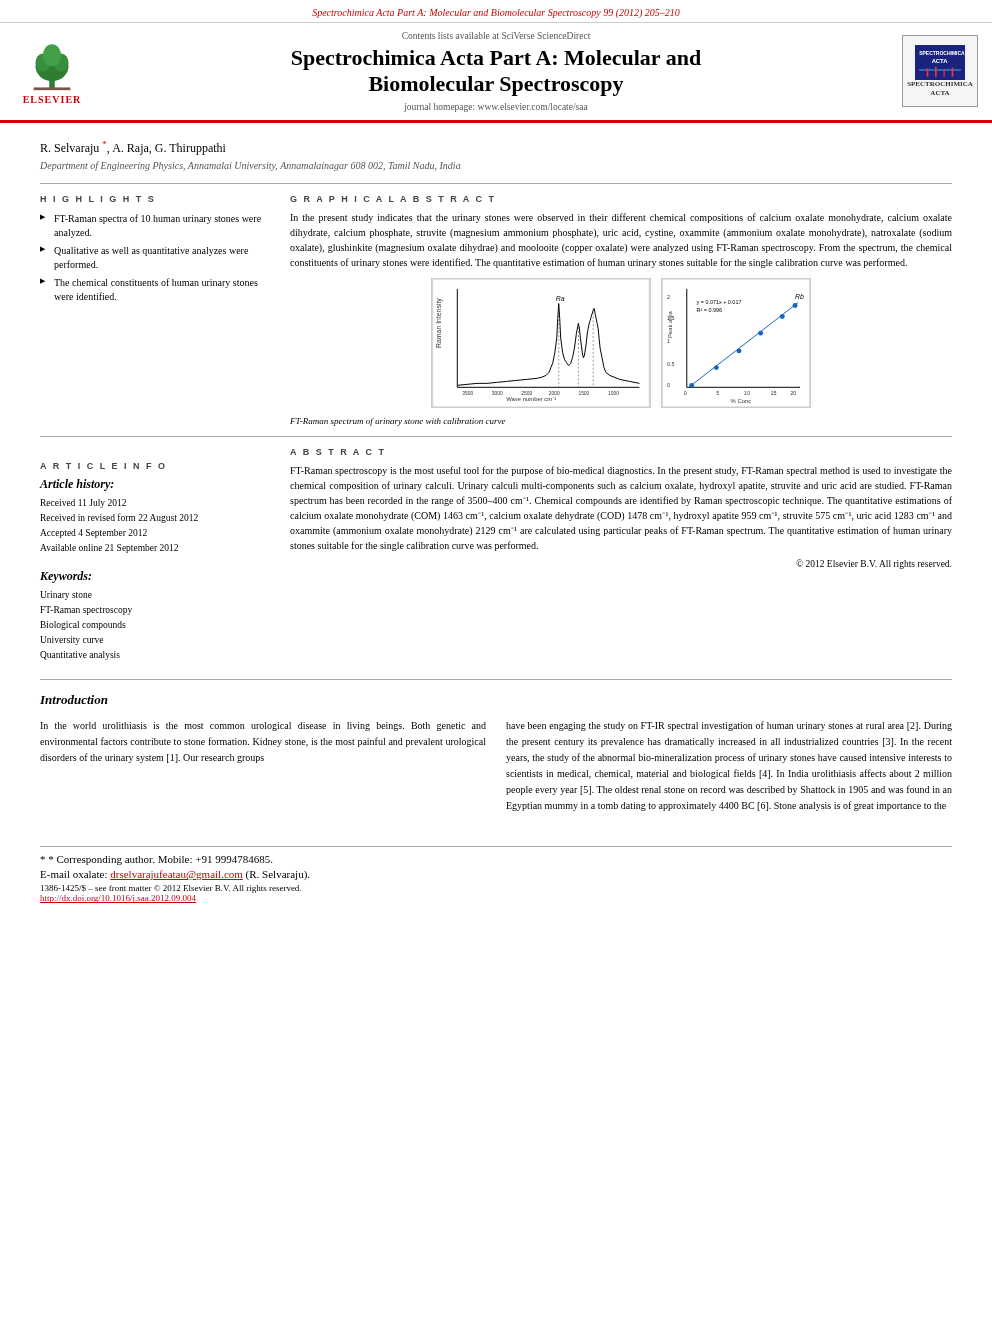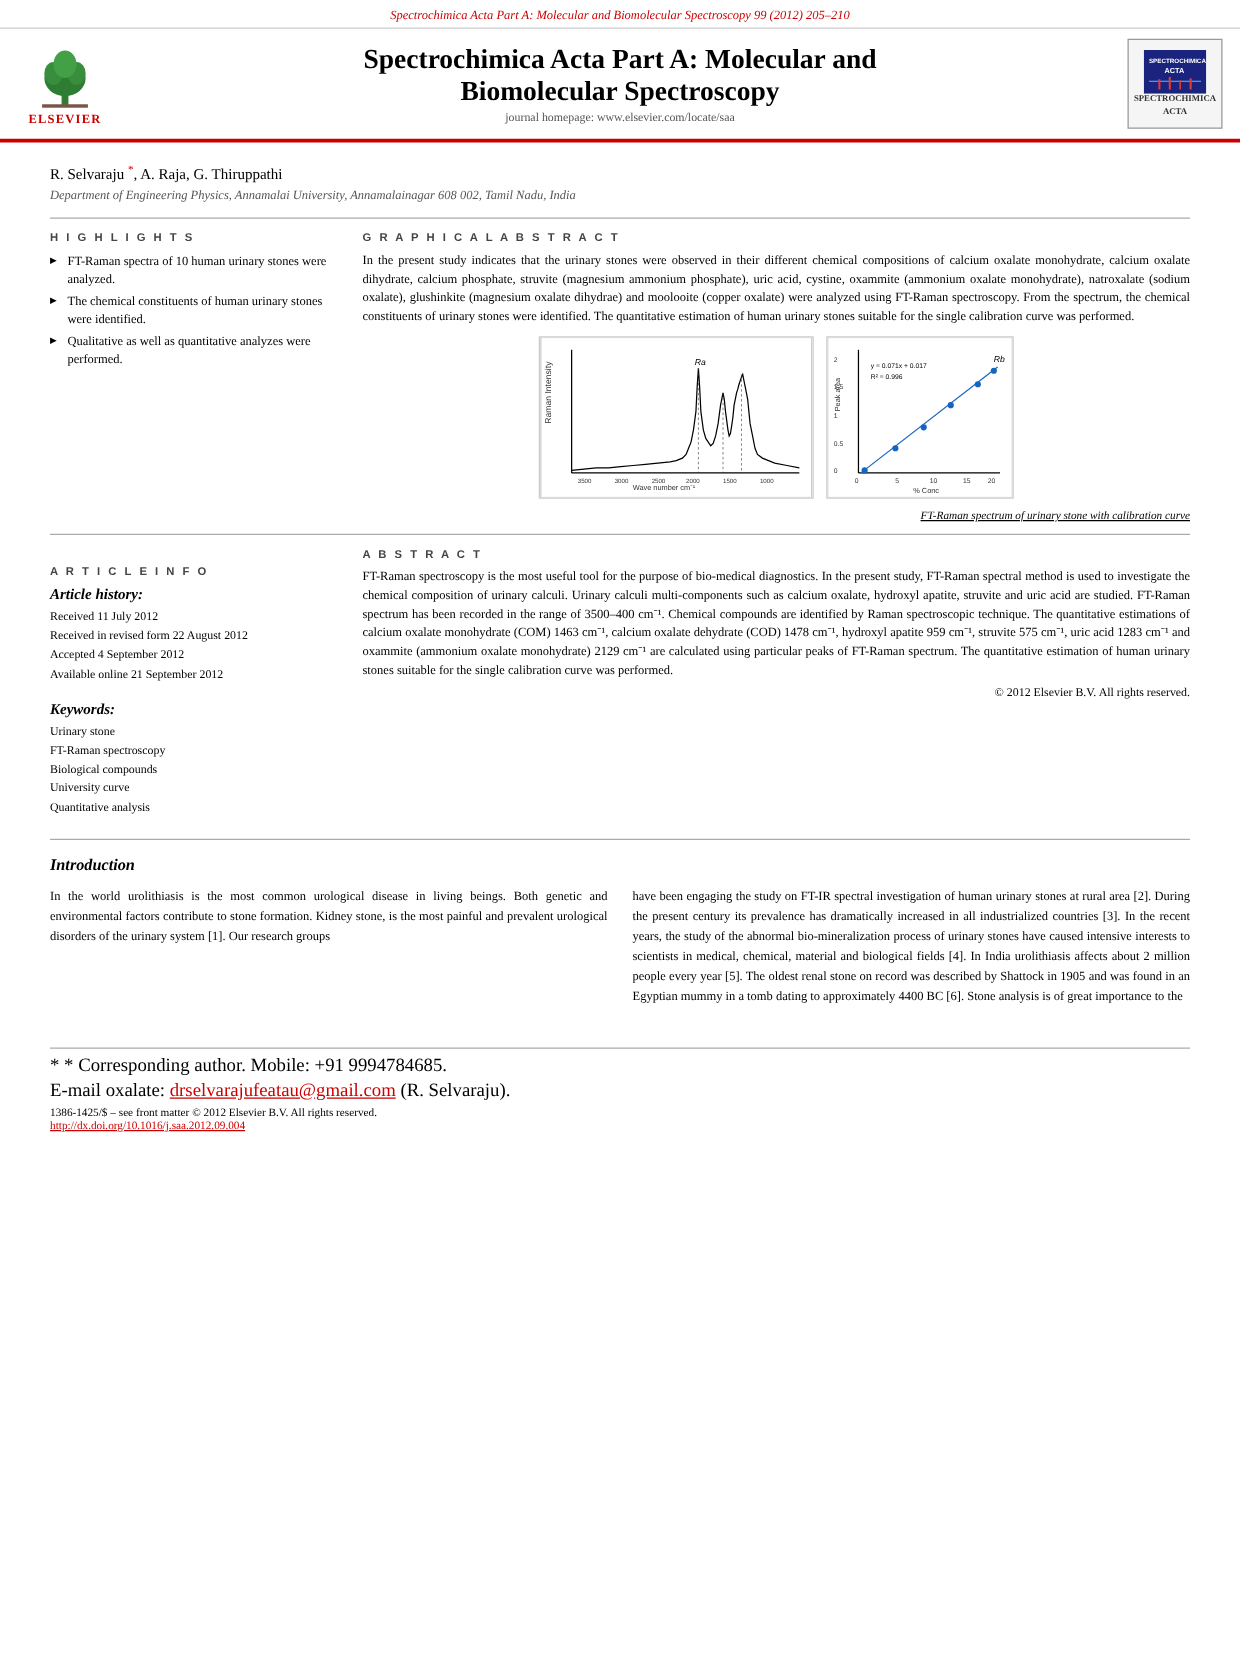--- a/index.html
+++ b/index.html
@@ -194,25 +194,24 @@
     
     .chart-area {
       display: flex;
       justify-content: center;
       align-items: center;
       gap: 10px;
       margin: 8px 0;
     }
     .chart-caption {
       font-size: 9px;
-      text-align: right;
+      text-align: left;
       color: #000;
       font-style: italic;
       margin-top: 4px;
-      text-decoration: underline;
     }
 
     
     .article-info-section {
       margin-top: 14px;
     }
     .info-group-title {
       font-size: 12px;
       font-style: italic;
       font-weight: bold;
@@ -274,21 +273,21 @@
 
     
     .footer {
       border-top: 1px solid #aaa;
       margin: 16px 40px 0;
       padding: 6px 0;
       font-size: 9px;
       color: #000;
     }
     .footer-footnote {
-      font-size: 15px;
+      font-size: 11px;
       margin-bottom: 3px;
     }
     .footer-issn {
       font-size: 9px;
       color: #000;
     }
     .footer-link {
       color: #c00;
       text-decoration: underline;
     }
@@ -321,20 +320,21 @@
       <ellipse cx="20" cy="28" rx="8" ry="10" fill="#388e3c"></ellipse>
       <ellipse cx="40" cy="28" rx="8" ry="10" fill="#388e3c"></ellipse>
       <ellipse cx="30" cy="20" rx="10" ry="12" fill="#43a047"></ellipse>
 
       <rect x="10" y="55" width="40" height="3" fill="#795548"></rect>
     </svg>
     <span class="elsevier-label">ELSEVIER</span>
   </div>
 
   <div class="center-info">
+    <div class="sciverse-line">Contents lists available at SciVerse ScienceDirect</div>
     <div class="journal-title">
       Spectrochimica Acta Part A: Molecular and<br>Biomolecular Spectroscopy
     </div>
     <div class="journal-homepage">journal homepage: www.elsevier.com/locate/saa</div>
   </div>
 
   <div class="right-logo">
     <div class="right-logo-box">
       <svg class="right-logo-img" viewBox="0 0 60 42">
         <rect width="60" height="42" fill="#1a237e"></rect>
@@ -362,22 +362,22 @@
   <div class="affiliation">Department of Engineering Physics, Annamalai University, Annamalainagar 608 002, Tamil Nadu, India</div>
 
   <hr class="divider">
 
   <div class="two-col">
 
     <div class="col-left">
       <div class="section-label">H I G H L I G H T S</div>
       <ul class="highlights-list">
         <li>FT-Raman spectra of 10 human urinary stones were analyzed.</li>
+        <li>Qualitative as well as quantitative analyzes were performed.</li>
         <li>The chemical constituents of human urinary stones were identified.</li>
-        <li>Qualitative as well as quantitative analyzes were performed.</li>
       </ul>
     </div>
 
     <div class="col-right">
       <div class="section-label">G R A P H I C A L   A B S T R A C T</div>
       <div class="graphical-abstract-text">In the present study indicates that the urinary stones were observed in their different chemical compositions of calcium oxalate monohydrate, calcium oxalate dihydrate, calcium phosphate, struvite (magnesium ammonium phosphate), uric acid, cystine, oxammite (ammonium oxalate monohydrate), natroxalate (sodium oxalate), glushinkite (magnesium oxalate dihydrae) and moolooite (copper oxalate) were analyzed using FT-Raman spectroscopy. From the spectrum, the chemical constituents of urinary stones were identified. The quantitative estimation of human urinary stones suitable for the single calibration curve was performed.</div>
 
       <div class="chart-area">
 
         <svg class="raman-chart" width="220" height="130" viewBox="0 0 220 130">

